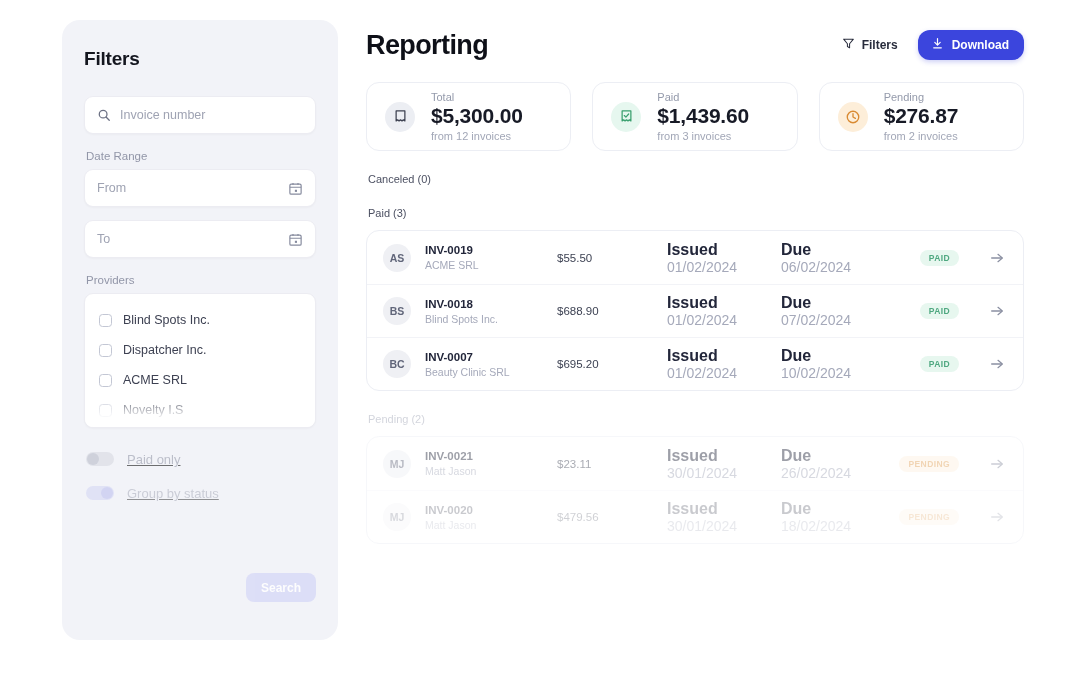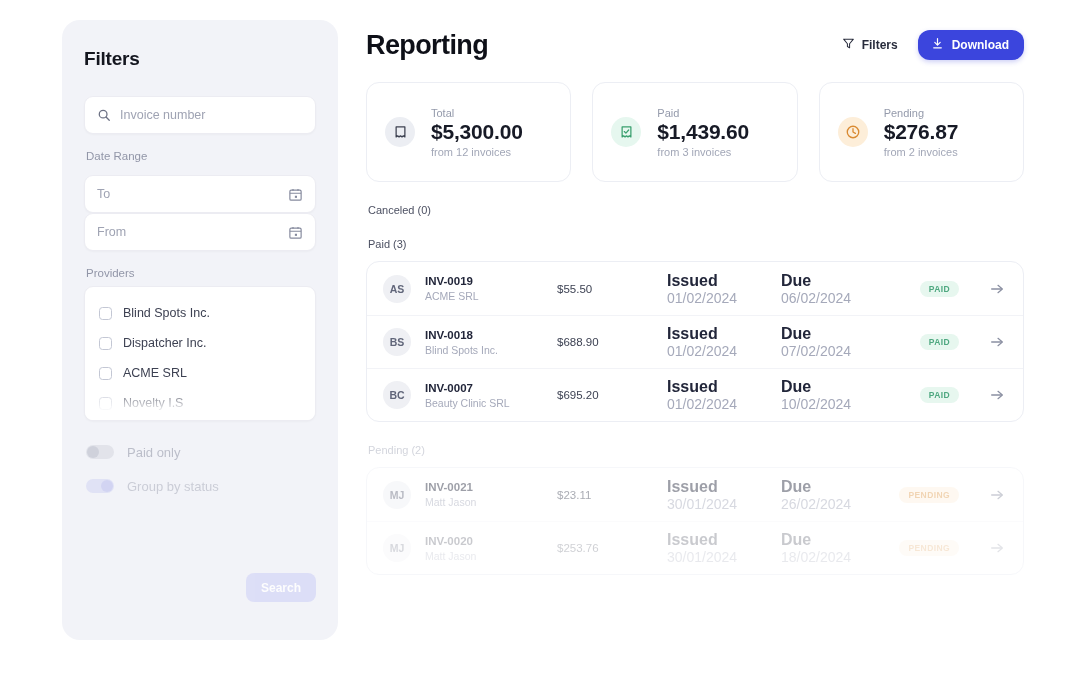--- a/index.html
+++ b/index.html
@@ -53,21 +53,21 @@
   }
   .prov-row {
     display: flex; align-items: center; height: 30px; padding-left: 14px;
   }
   .cbox {
     width: 13px; height: 13px; border: 1.4px solid #c3c7d4;
     border-radius: 3.5px; margin-right: 11px; flex: none;
   }
   .prov-label { font-size: 12.5px; color: #3d4152; }
 
-  .toggle-row { display: flex; margin-top: 19px; padding-left: 2px; }
+  .toggle-row { display: flex; margin-top: 19px; padding-left: 2px; text-decoration: underline; }
   .toggle-row.first { margin-top: 24px; }
   .sw { width: 28px; height: 14px; border-radius: 8px; position: relative; flex: none; }
   .sw.off { background: #d5d7e0; }
   .sw.on  { background: #c6c9f2; }
   .sw .knob { position: absolute; top: 1px; width: 12px; height: 12px; border-radius: 50%; }
   .sw.off .knob { left: 1px; background: #b3b6c4; }
   .sw.on  .knob { right: 1px; background: #a4a8ea; }
   .toggle-label { font-size: 13px; color: #8f93a4; margin-left: 13px; }
   .tg-fade-1 { opacity: .55; }
   .tg-fade-2 { opacity: .40; }
@@ -96,21 +96,21 @@
     display: flex; align-items: center; gap: 8px;
     background: #3b45dd; border: none; border-radius: 12px;
     height: 30px; padding: 0 15px 0 13px;
     color: #ffffff; font-size: 12px; font-weight: 600;
     font-family: "Liberation Sans", sans-serif;
     box-shadow: 0 2px 5px rgba(59,69,221,.25);
   }
 
   .stats { display: flex; gap: 21px; margin-top: 14px; }
   .stat-card {
-    flex: 1; height: 100px;
+    flex: 1; height: 69px;
     background: #ffffff; border: 1px solid #eceef4; border-radius: 13px;
     display: flex; align-items: center; padding-left: 18px;
   }
   .stat-ico {
     width: 30px; height: 30px; border-radius: 50%;
     display: flex; align-items: center; justify-content: center; flex: none;
   }
   .stat-ico.total { background: #eceef3; }
   .stat-ico.paid { background: #e6f7ef; }
   .stat-ico.pending { background: #fdeed9; }
@@ -168,35 +168,35 @@
           <svg width="14" height="14" viewBox="0 0 24 24" fill="none" stroke="#6c7184" stroke-width="2.2">
             <circle cx="10.5" cy="10.5" r="6.6"></circle>
               <line x1="15.5" y1="15.5" x2="21" y2="21" stroke-linecap="round"></line>
           </svg>
         </span>
         <span class="ph">Invoice number</span>
       </div>
 
       <div class="group-label">Date Range</div>
 
-      <div class="field" style="margin-top:13px">
-        <span class="ph">To</span>
+      <div class="field">
+        <span class="ph">From</span>
         <span class="cal-ico">
           <svg width="15" height="15" viewBox="0 0 24 24" fill="none" stroke="#868b9e" stroke-width="1.9">
             <rect x="3" y="5" width="18" height="16" rx="2"></rect>
               <line x1="3" y1="10" x2="21" y2="10"></line>
             <line x1="8" y1="3" x2="8" y2="6"></line>
               <line x1="16" y1="3" x2="16" y2="6"></line>
             <rect x="11" y="14" width="3.4" height="3.4" fill="#868b9e" stroke="none"></rect>
           </svg>
         </span>
       </div>
 
-      <div class="field">
-        <span class="ph">From</span>
+      <div class="field" style="margin-top:13px">
+        <span class="ph">To</span>
         <span class="cal-ico">
           <svg width="15" height="15" viewBox="0 0 24 24" fill="none" stroke="#868b9e" stroke-width="1.9">
             <rect x="3" y="5" width="18" height="16" rx="2"></rect>
               <line x1="3" y1="10" x2="21" y2="10"></line>
             <line x1="8" y1="3" x2="8" y2="6"></line>
               <line x1="16" y1="3" x2="16" y2="6"></line>
             <rect x="11" y="14" width="3.4" height="3.4" fill="#868b9e" stroke="none"></rect>
           </svg>
         </span>
       </div>
@@ -411,21 +411,21 @@
                 <polyline points="13.5,6.5 20,12 13.5,17.5"></polyline>
             </svg>
           </div>
         </div>
         <div class="inv-row second">
           <div class="avatar">MJ</div>
           <div class="inv-id">
             <div class="inv-num">INV-0020</div>
             <div class="inv-prov">Matt Jason</div>
           </div>
-          <div class="inv-amt">$253.76</div>
+          <div class="inv-amt">$479.56</div>
           <div class="inv-date">
             <div class="inv-dt-lbl">Issued</div>
             <div class="inv-dt-val">30/01/2024</div>
           </div>
           <div class="inv-date">
             <div class="inv-dt-lbl">Due</div>
             <div class="inv-dt-val">18/02/2024</div>
           </div>
           <div class="badge pending">PENDING</div>
           <div class="arrow">

